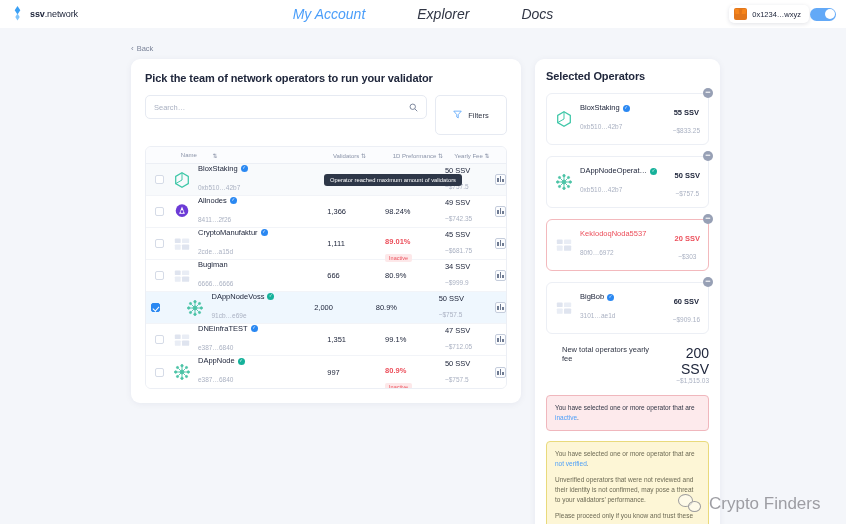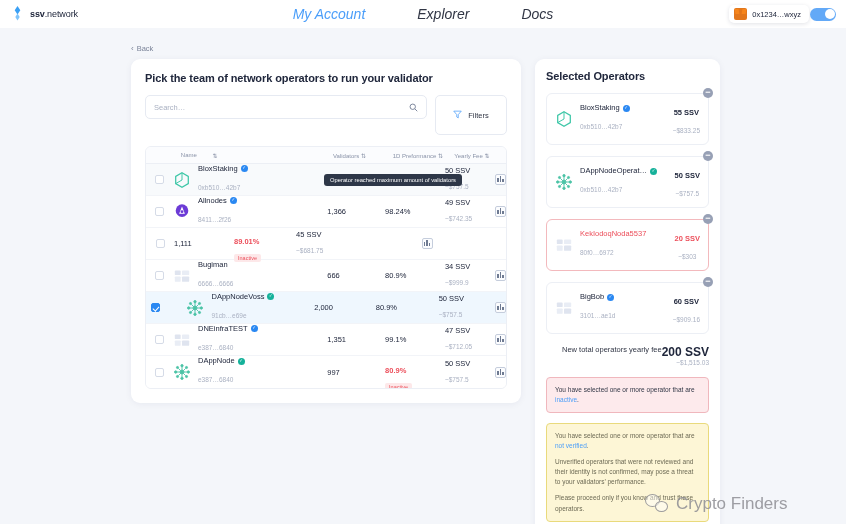--- a/index.html
+++ b/index.html
@@ -210,36 +210,36 @@
   .sel-fee { font-size: 7.5px; color: #20273c; font-weight: bold; }
   .sel-fee.red { color: #ec4f5b; }
   .sel-sub { font-size: 6.5px; color: #aab1c2; }
 
   .total {
     display: flex; justify-content: space-between; align-items: flex-start;
     margin: 4px 0 11px 16px;
   }
   .total-label { font-size: 7.5px; color: #313645; }
   .total-val { text-align: right; }
-  .total-val .v { font-size: 12px; font-weight: bold; color: #20273c; }
+  .total-val .v { font-size: 14px; font-weight: normal; color: #20273c; }
   .total-val .s { font-size: 6.5px; color: #aab1c2; }
 
   .alert {
     border-radius: 4px; padding: 7px 8px; margin-bottom: 10px;
     font-size: 6.5px; line-height: 1.55;
   }
   .alert.red { background: #fdeaec; border: 1px solid #f0b7bd; color: #313645; }
   .alert.yellow { background: #fdf6d6; border: 1px solid #e9da7c; color: #6d6a55; }
   .alert a { color: #4b9ef9; text-decoration: none; }
   .alert p { margin-bottom: 6px; }
   .alert p:last-child { margin-bottom: 0; }
 
   
   .watermark {
-    position: absolute; left: 645px; top: 494px;
+    position: absolute; left: 678px; top: 494px;
     display: flex; align-items: center; gap: 7px;
     color: #8e8e94; font-size: 17px; pointer-events: none;
     opacity: .85; white-space: nowrap;
   }
   .wechat {
     width: 24px; height: 20px; position: relative; flex: none;
   }
   .wechat i, .wechat b {
     position: absolute; border-radius: 50%;
     border: 1.3px solid #8e8e94; background: rgba(255,255,255,.55);
@@ -371,20 +371,29 @@
                 <span class="act-icon">
                   <i style="height:4px"></i>
                   <i style="height:6px"></i>
                   <i style="height:3px"></i>
                 </span>
               </div>
             </div>
             <div class="tr">
               <div class="c-chk">
                 <span class="chk"></span>
+              </div>
+              <div class="c-name">
+                <span class="op-logo"><svg width="18" height="18" viewBox="0 0 20 20">
+                    <rect x="2" y="4" width="6.5" height="5" rx="1" fill="#dfe4ef"></rect>
+                    <rect x="10" y="4" width="8" height="5" rx="1" fill="#e9edf5"></rect>
+                    <rect x="2" y="10.5" width="6.5" height="6" rx="1" fill="#e9edf5"></rect>
+                    <rect x="10" y="10.5" width="8" height="6" rx="1" fill="#dfe4ef"></rect>
+                  </svg></span>
+                <span class="op-meta"><span class="op-name">CryptoManufaktur<span class="badge-v">✓</span></span><span class="op-id">2cde…a15d</span></span>
               </div>
               <div class="c-val">
                 <span class="cellnum">1,111</span>
               </div>
               <div class="c-perf"><span class="cellnum red">89.01%</span><span class="pill-inactive">Inactive</span></div>
               <div class="c-fee"><span class="cellnum">45 SSV</span><span class="cellsub">~$681.75</span></div>
               <div class="c-act">
                 <span class="act-icon">
                   <i style="height:4px"></i>
                   <i style="height:6px"></i>

